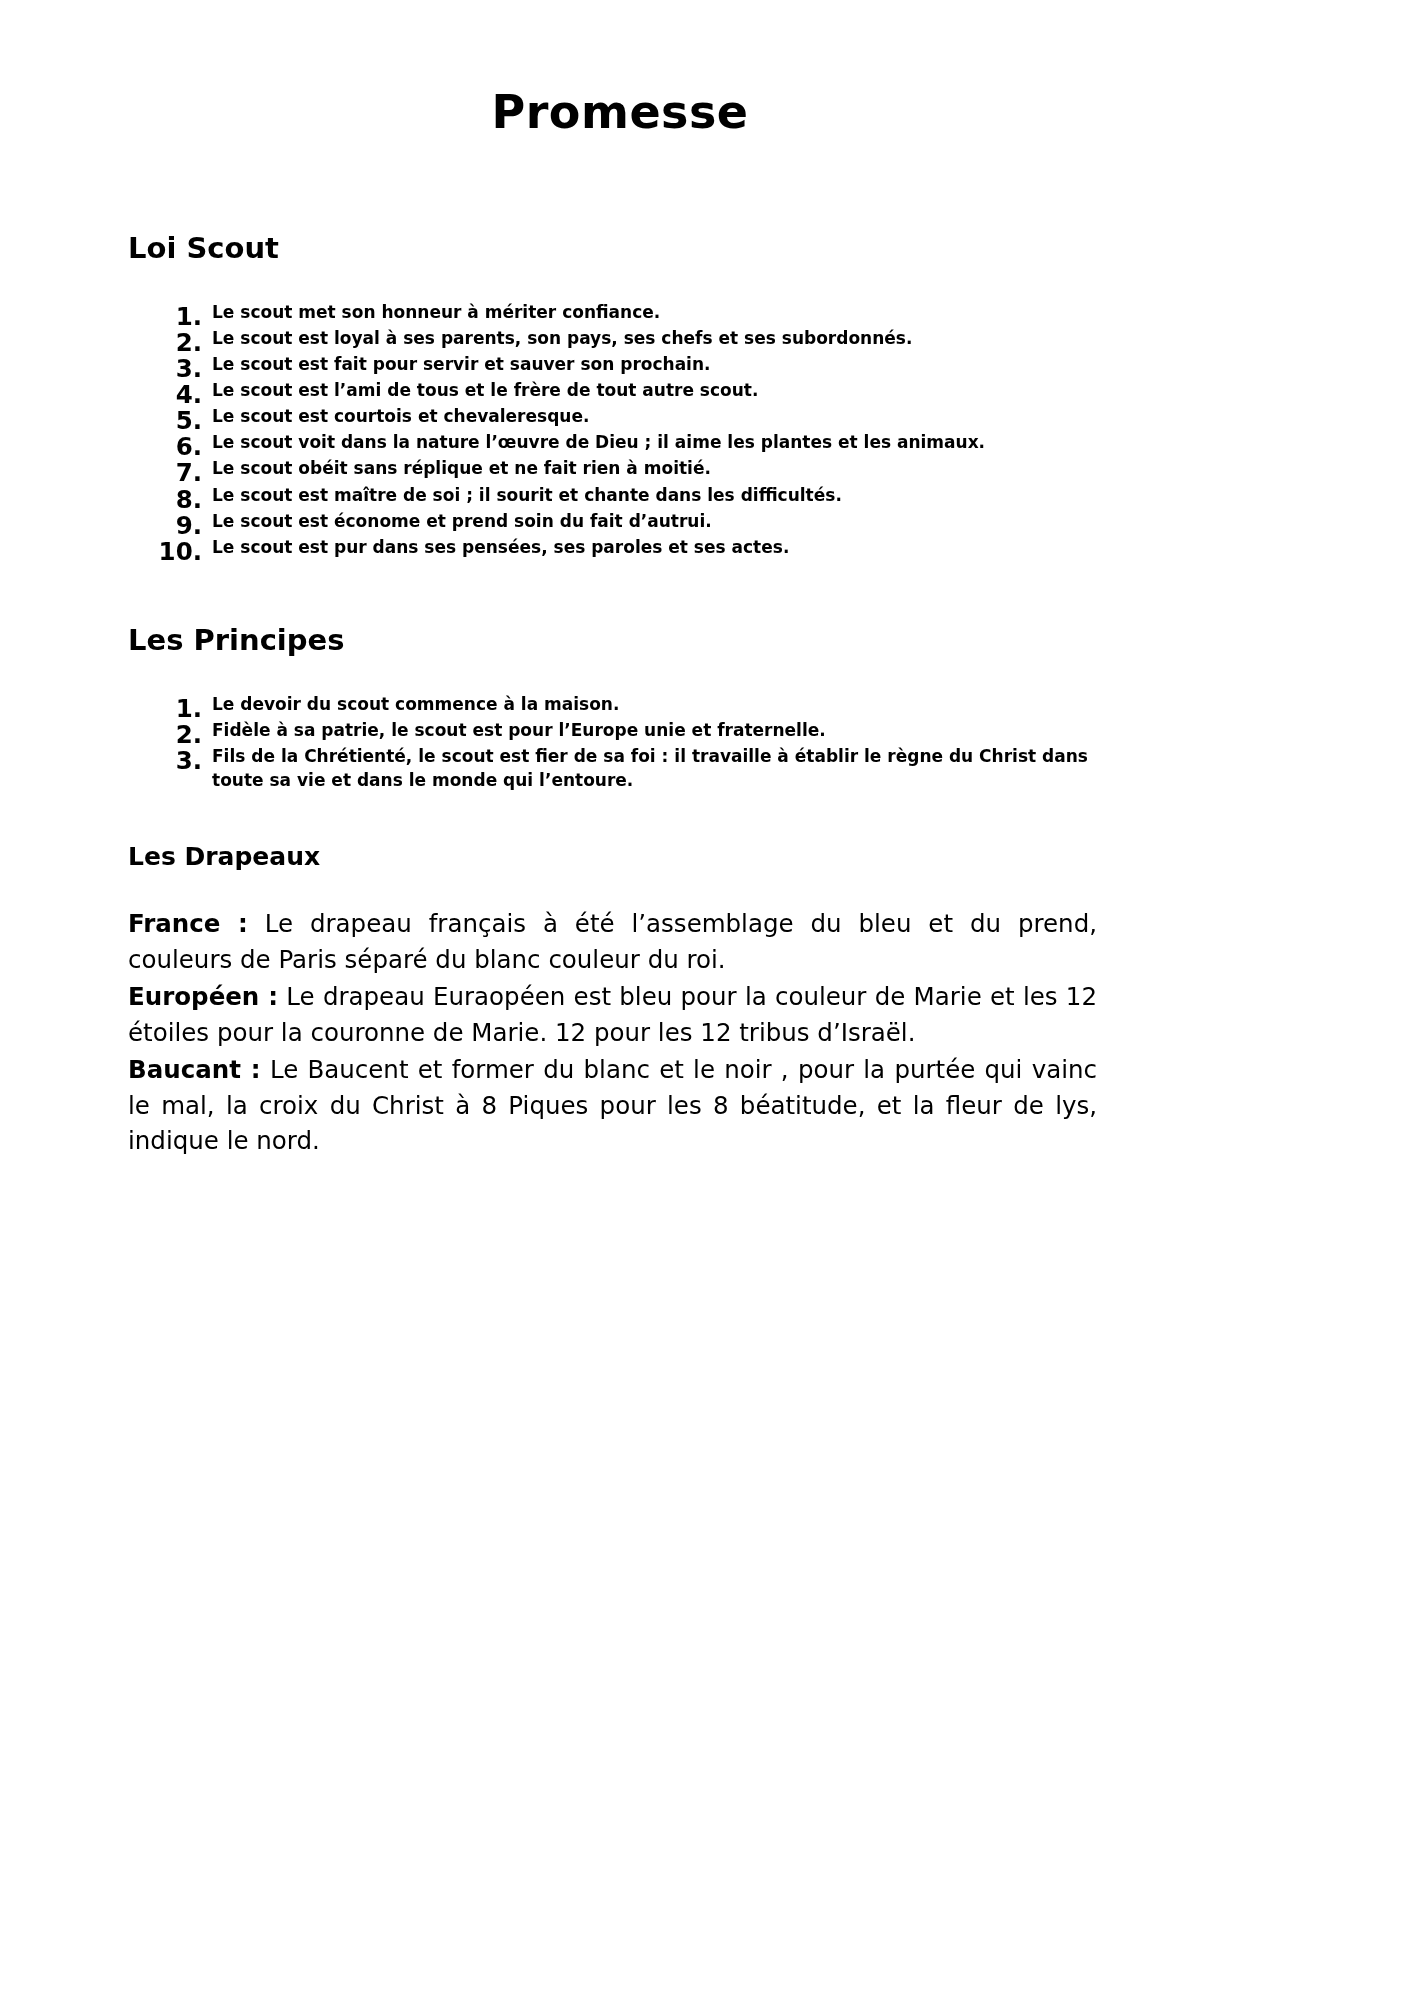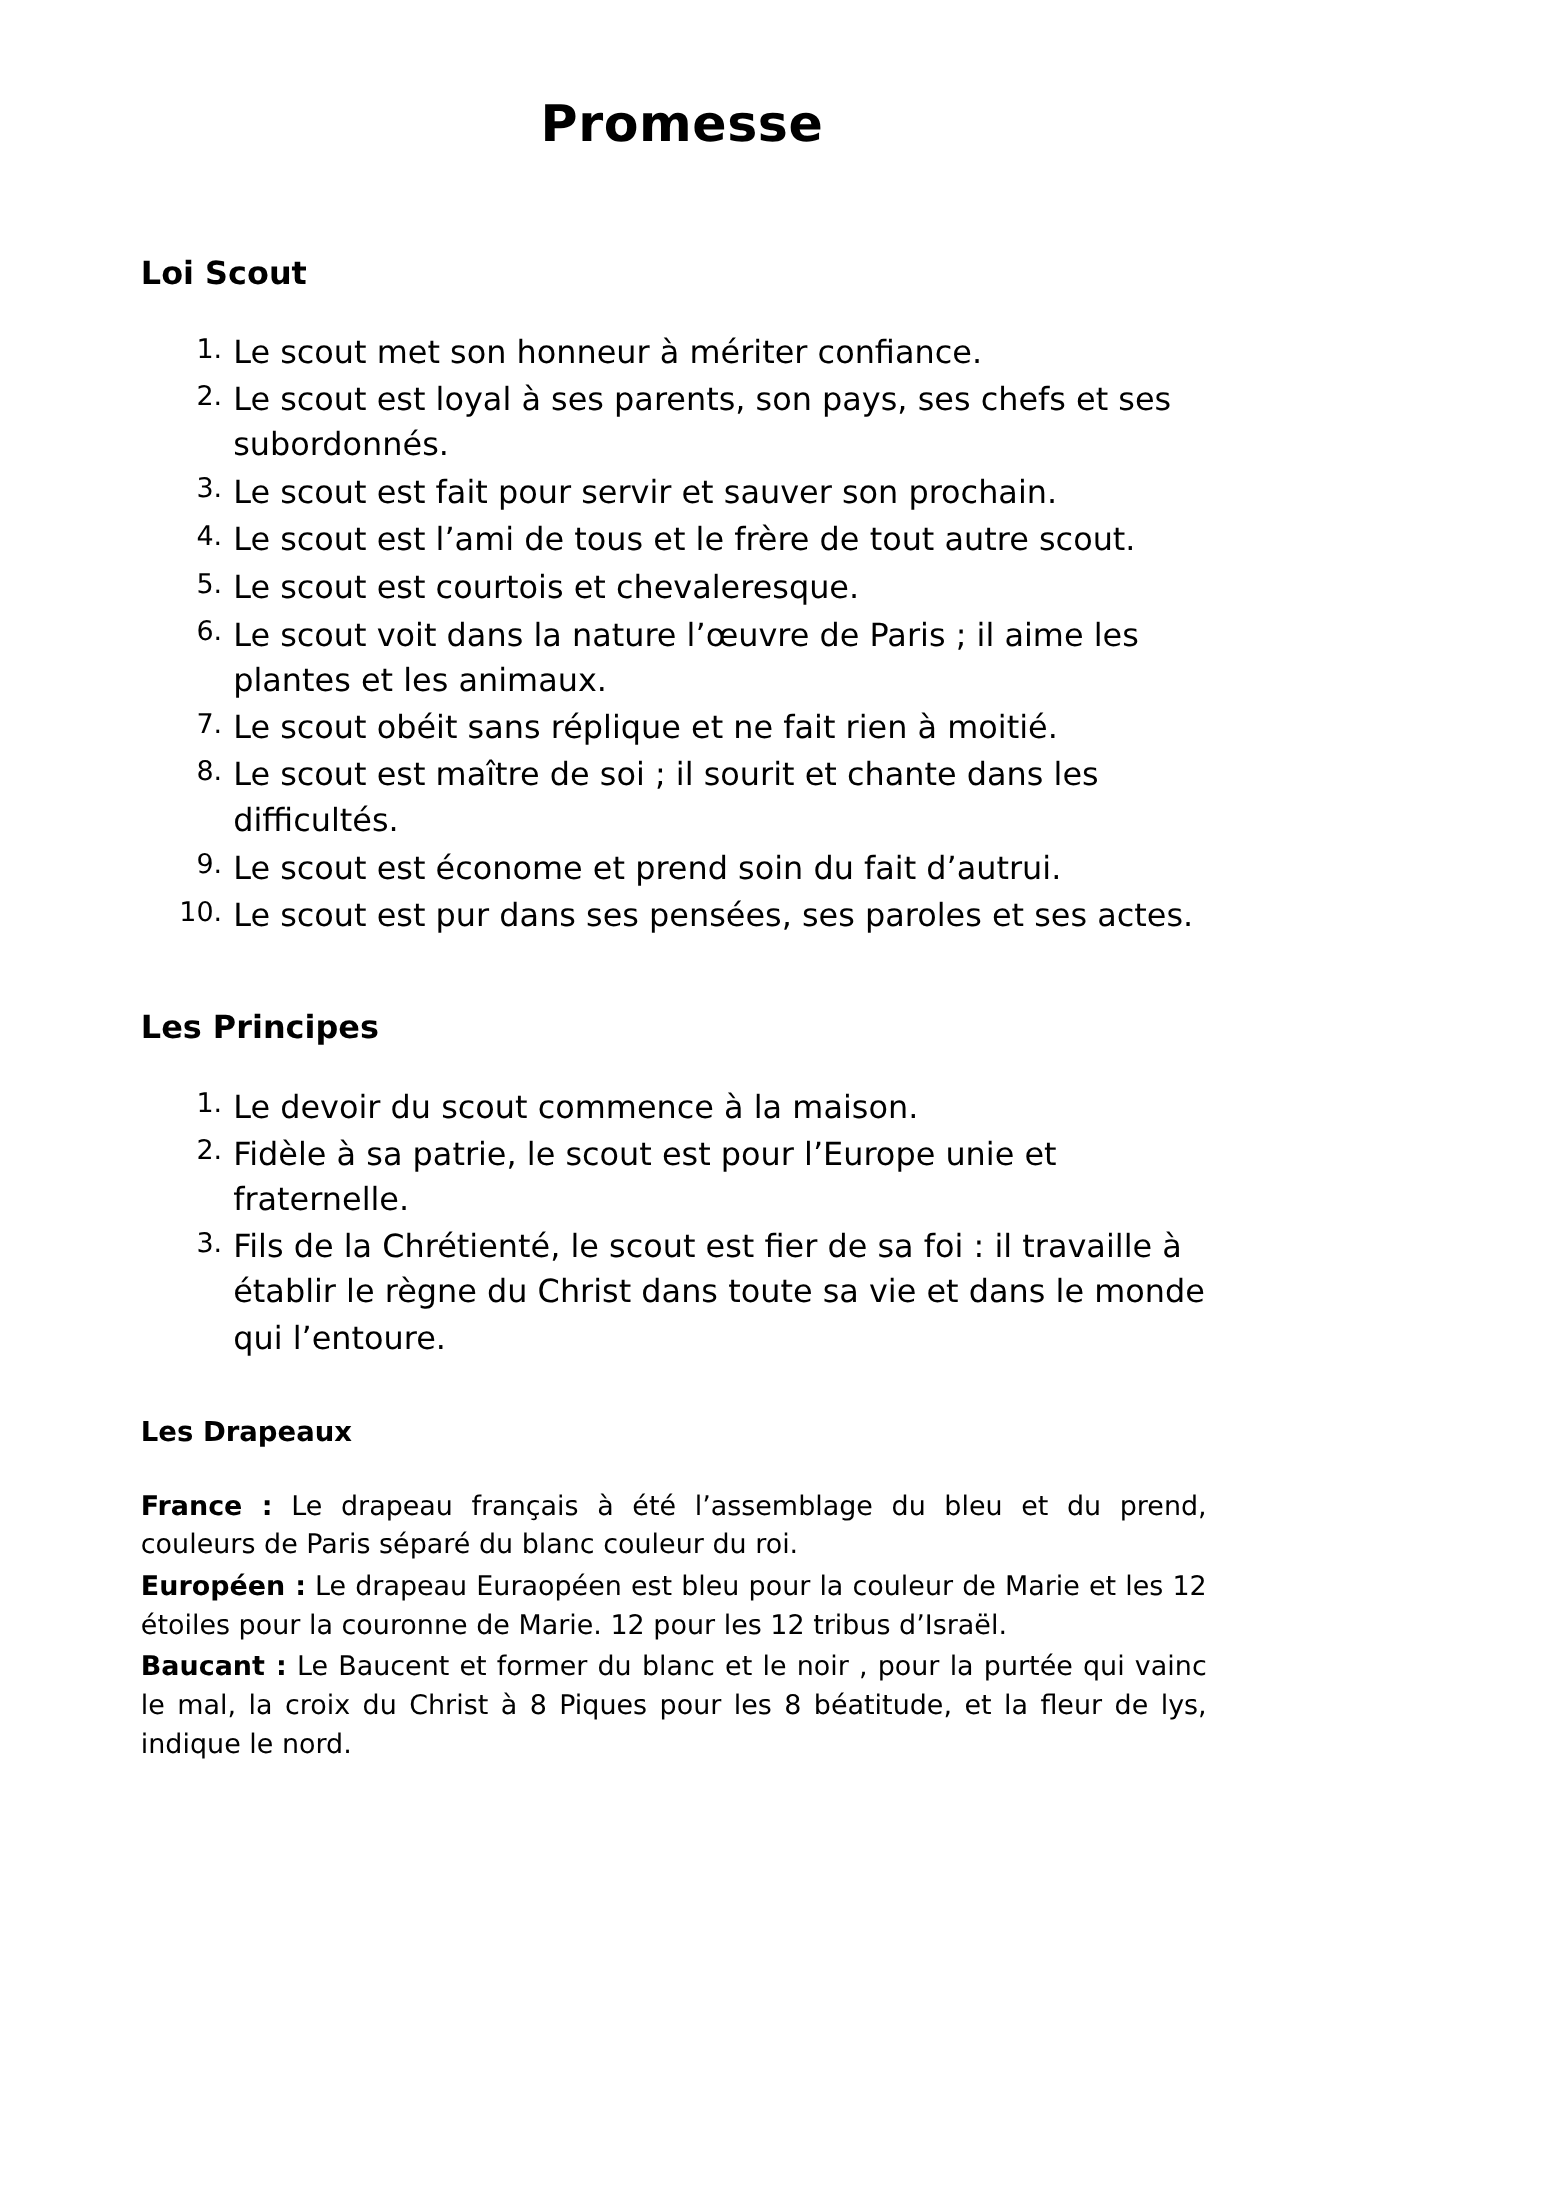--- a/index.html
+++ b/index.html
@@ -43,23 +43,24 @@
   ol.numbered {
     margin: 0;
     padding: 0;
     list-style: none;
     counter-reset: item;
   }
   ol.numbered > li {
     position: relative;
     counter-increment: item;
     padding-left: 56px;
-    font-size: 29px;
+    font-size: 17px;
     line-height: 1.42;
     margin-bottom: 2px;
+    font-weight: bold;
   }
   ol.numbered > li::before {
     content: counter(item) ".";
     position: absolute;
     left: 0;
     width: 46px;
     text-align: right;
     font-size: 24.5px;
   }
   .list-block {
@@ -96,21 +97,21 @@
 
   <div class="section">
     <h2 class="section-heading">Loi Scout</h2>
     <div class="list-block">
       <ol class="numbered">
         <li>Le scout met son honneur à mériter confiance.</li>
         <li>Le scout est loyal à ses parents, son pays, ses chefs et ses subordonnés.</li>
         <li>Le scout est fait pour servir et sauver son prochain.</li>
         <li>Le scout est l’ami de tous et le frère de tout autre scout.</li>
         <li>Le scout est courtois et chevaleresque.</li>
-        <li>Le scout voit dans la nature l’œuvre de Paris ; il aime les plantes et les animaux.</li>
+        <li>Le scout voit dans la nature l’œuvre de Dieu ; il aime les plantes et les animaux.</li>
         <li>Le scout obéit sans réplique et ne fait rien à moitié.</li>
         <li>Le scout est maître de soi ; il sourit et chante dans les difficultés.</li>
         <li>Le scout est économe et prend soin du fait d’autrui.</li>
         <li>Le scout est pur dans ses pensées, ses paroles et ses actes.</li>
       </ol>
     </div>
   </div>
 
   <div class="gap-after-list"></div>
 

